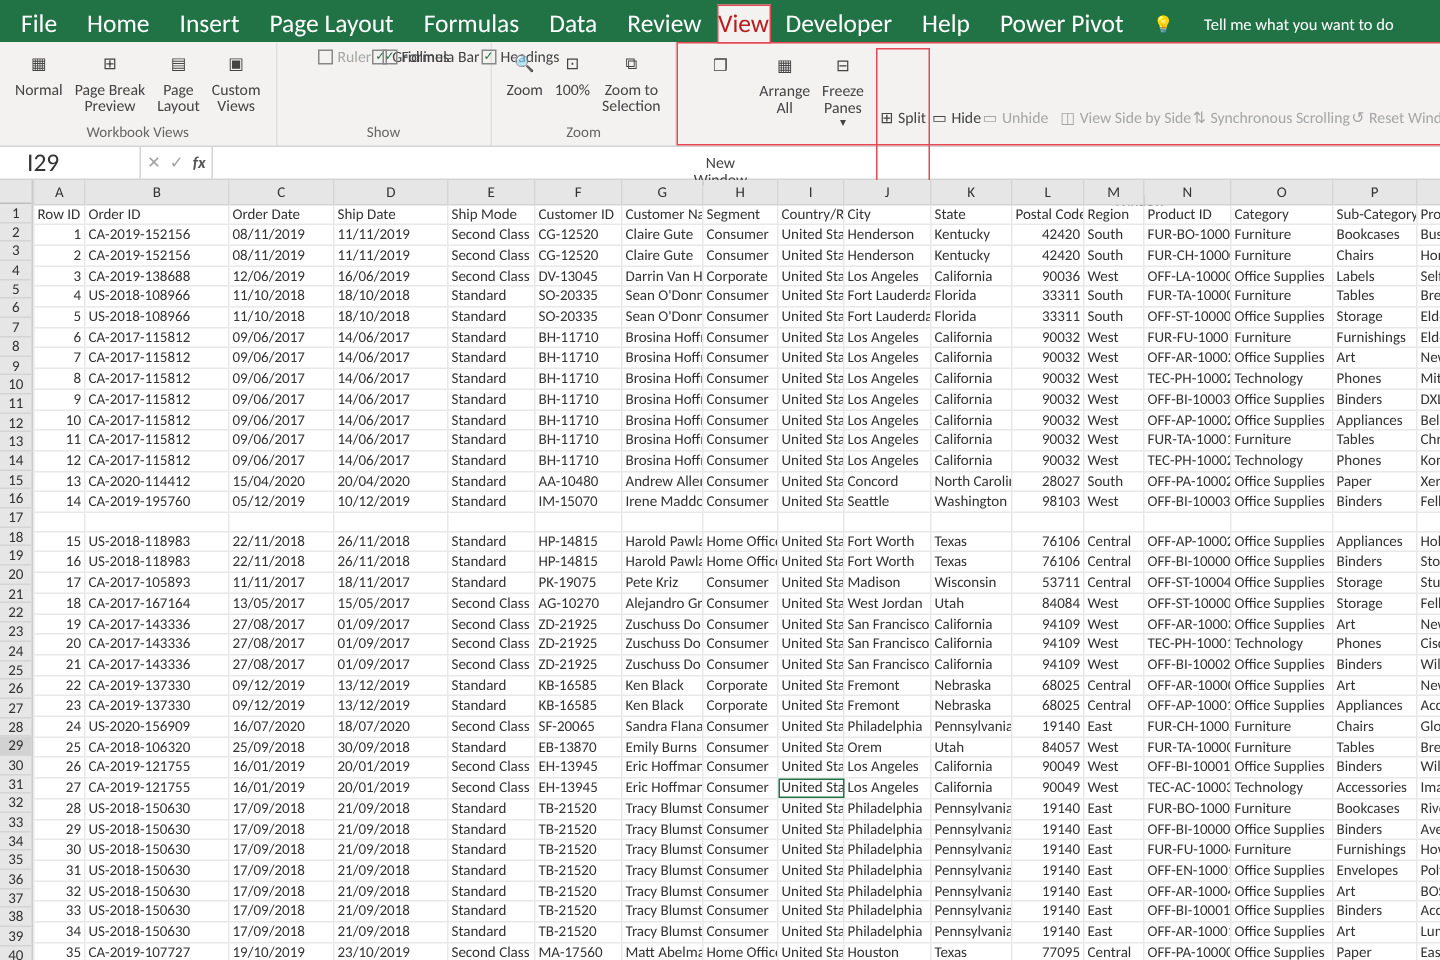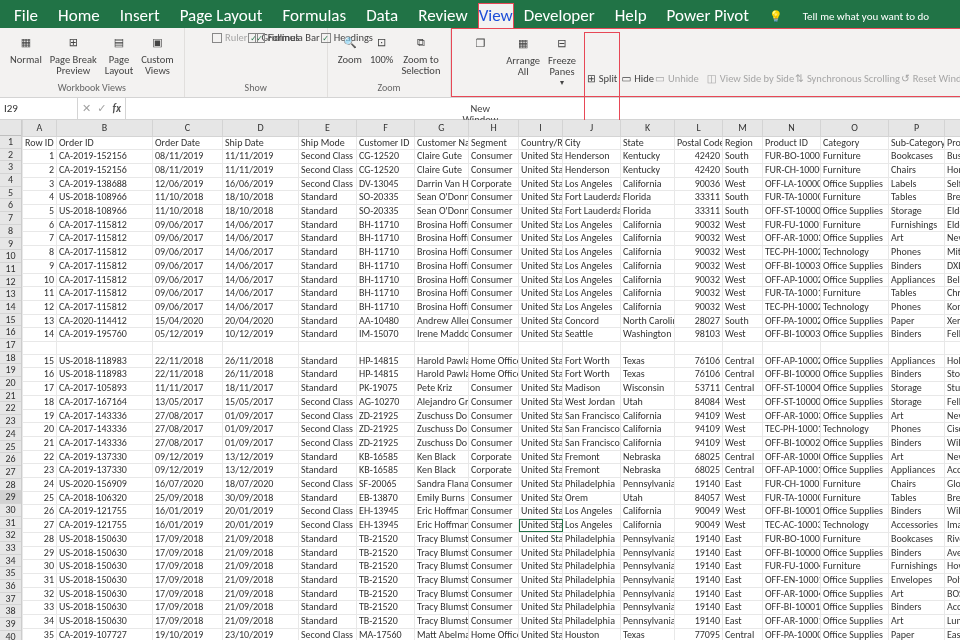--- a/index.html
+++ b/index.html
@@ -1,35 +1,35 @@
 <!DOCTYPE html>
 <html><head>
 <meta charset="utf-8">
 <style>
 * { margin:0; padding:0; box-sizing:border-box; font-family:"Segoe UI","Calibri",Arial,sans-serif; }
 body { background:#fff; width:960px; height:640px; overflow:hidden; font-size:11px; color:#333; }
 .titlebar { height:4px; background:#217346; }
 .tabs { display:flex; align-items:center; height:24px; background:#217346; color:#fff; padding:0 4px; }
 .tabs .tab { padding:0 10px; line-height:24px; font-size:17px; cursor:pointer; }
-.tabs .tab.active { background:#f3f2f1; color:#1d4ed8; }
+.tabs .tab.active { background:#f3f2f1; color:#b91c1c; }
 .tabs .highlight { border:1px solid #e74856; padding:0 !important; }
 .ribbon { display:flex; height:70px; background:#f3f2f1; border-bottom:1px solid #d4d4d4; font-size:11px; color:#444; }
 .group { display:flex; flex-direction:column; align-items:center; border-right:1px solid #e1dfdd; padding:2px 6px; position:relative;}
 .group.highlight-box { border:1px solid #e74856; }
 .group-label { font-size:10px; color:#666; margin-top:auto; padding-bottom:1px;}
 .btn-col { display:flex; flex-direction:column; align-items:center; justify-content:flex-start; padding:2px 4px; cursor:pointer; }
 .btn-col .ico { width:20px; height:20px; margin-bottom:2px; display:flex; align-items:center; justify-content:center; }
 .btn-col span.lbl { font-size:10.5px; line-height:11px; text-align:center; }
 .stack { display:flex; flex-direction:row; justify-content:flex-start; gap:1px; padding:1px 2px;}
 .stack .row { display:flex; align-items:center; gap:3px; font-size:10.5px; line-height:14px; white-space:nowrap;}
 .cb { width:10px; height:10px; border:1px solid #888; display:inline-flex; align-items:center; justify-content:center; font-size:8px; color:#217346;}
 .cb.checked::after{content:"✓";}
 .grey { color:#a6a6a6; }
 .formula-bar { display:flex; align-items:center; height:22px; border-bottom:1px solid #d4d4d4; }
-.namebox { width:78px; border-right:1px solid #d4d4d4; padding:0 4px; line-height:22px; font-size:11px;}
+.namebox { width:94px; border-right:1px solid #d4d4d4; padding:0 18px; line-height:22px; font-size:17px;}
 .fb-btns { display:flex; align-items:center; padding:0 4px; gap:6px; color:#888; border-right:1px solid #d4d4d4; line-height:22px;}
 .fx { font-style:italic; font-weight:bold; color:#555;}
 .fb-input { flex:1; padding:0 6px; line-height:22px; font-size:11px;}
 .sheet { display:flex; height:calc(640px - 4px - 24px - 70px - 22px); }
 .rownums { width:22px; background:#e6e6e6; border-right:1px solid #ccc; font-size:10px; color:#333;}
 .rownums div { height:12.7px; line-height:12.7px; text-align:center; border-bottom:1px solid #d4d4d4;}
 .rownums div.hd { height:16px; border-bottom:1px solid #bfbfbf;}
 .rownums div.sel { background:#d2d2d2; }
 .grid-wrap { flex:1; overflow:hidden; position:relative;}
 table { border-collapse:collapse; table-layout:fixed; width:100%; }

